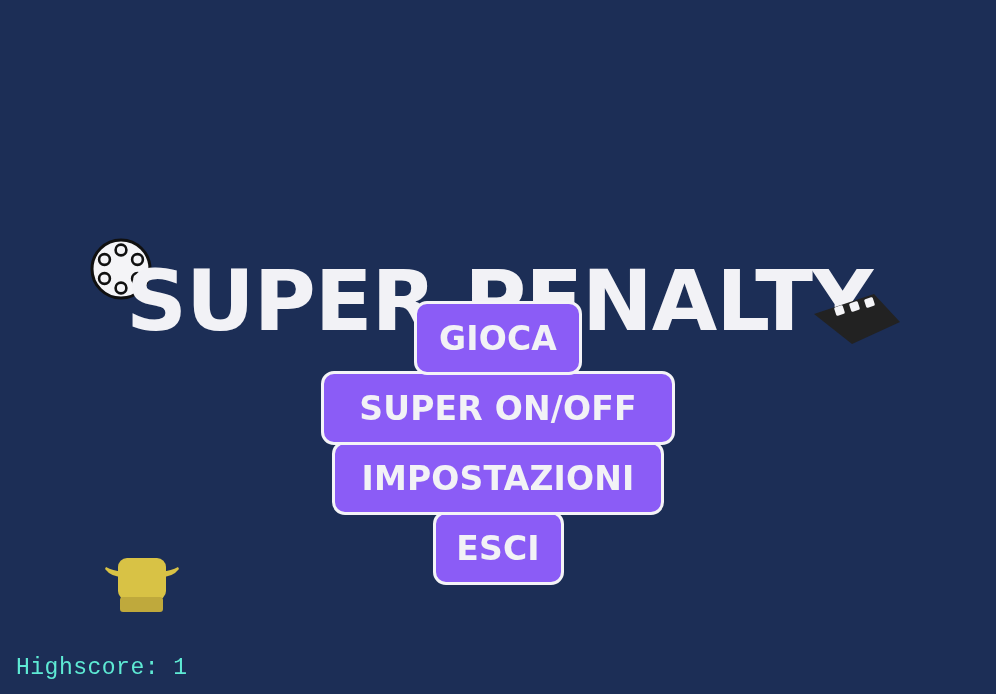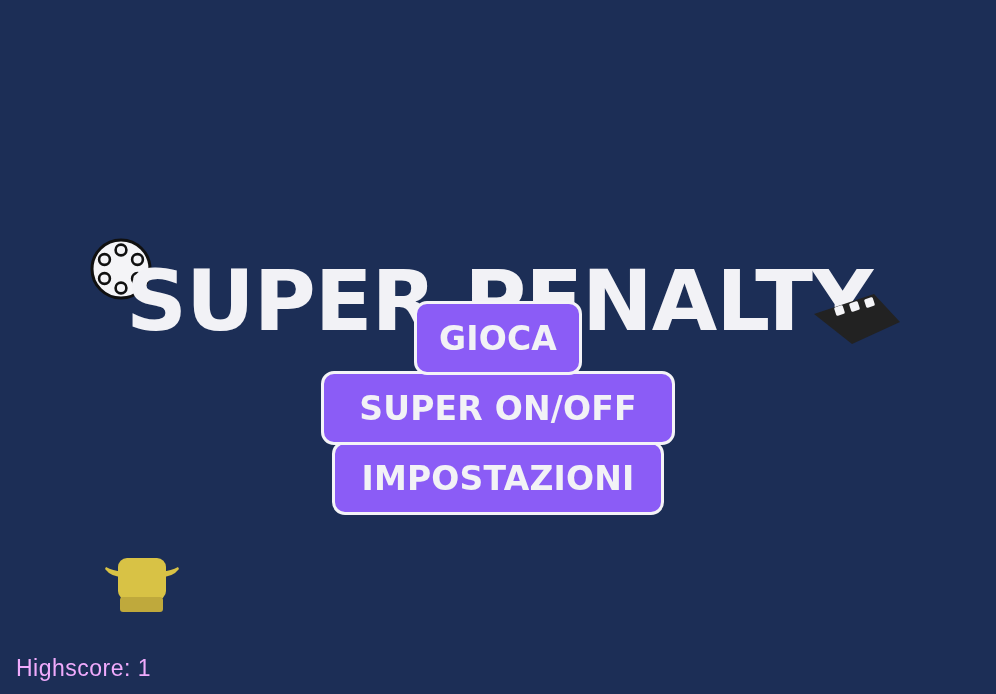--- a/index.html
+++ b/index.html
@@ -98,23 +98,23 @@
   #goalkeeper {
     position:absolute;
     left:102px; top:554px;
     width:80px; height:60px;
   }
 
   
   #highscore {
     position:absolute;
     left:16px; top:655px;
-    font-family:Liberation Sans, sans-serif;
+    font-family:Liberation Mono, monospace;
     font-size:23px;
-    color:#f0abfc;
+    color:#5eead4;
     letter-spacing:0.5px;
     white-space:nowrap;
   }
 </style>
 </head>
 <body>
 
 <div id="game-screen">
 
   <div id="title-block">
@@ -144,20 +144,21 @@
   </div>
 
   <div id="menu">
 
     <div class="menu-button" id="btn-gioca">GIOCA</div>
 
     <div class="menu-button" id="btn-musica">SUPER ON/OFF</div>
 
     <div class="menu-button" id="btn-impostazioni">IMPOSTAZIONI</div>
 
+    <div class="menu-button" id="btn-esci">ESCI</div>
   </div>
 
   <span id="goalkeeper">
     <svg width="80" height="60" viewBox="0 0 80 60">
 
       <path d="M3 15 Q10 24 24 23 L24 17 Q12 18 4 13 Z" fill="#d8c245"></path>
 
       <path d="M77 15 Q70 24 56 23 L56 17 Q68 18 76 13 Z" fill="#d8c245"></path>
 
       <rect x="16" y="4" width="48" height="42" rx="9" fill="#d8c245"></rect>

